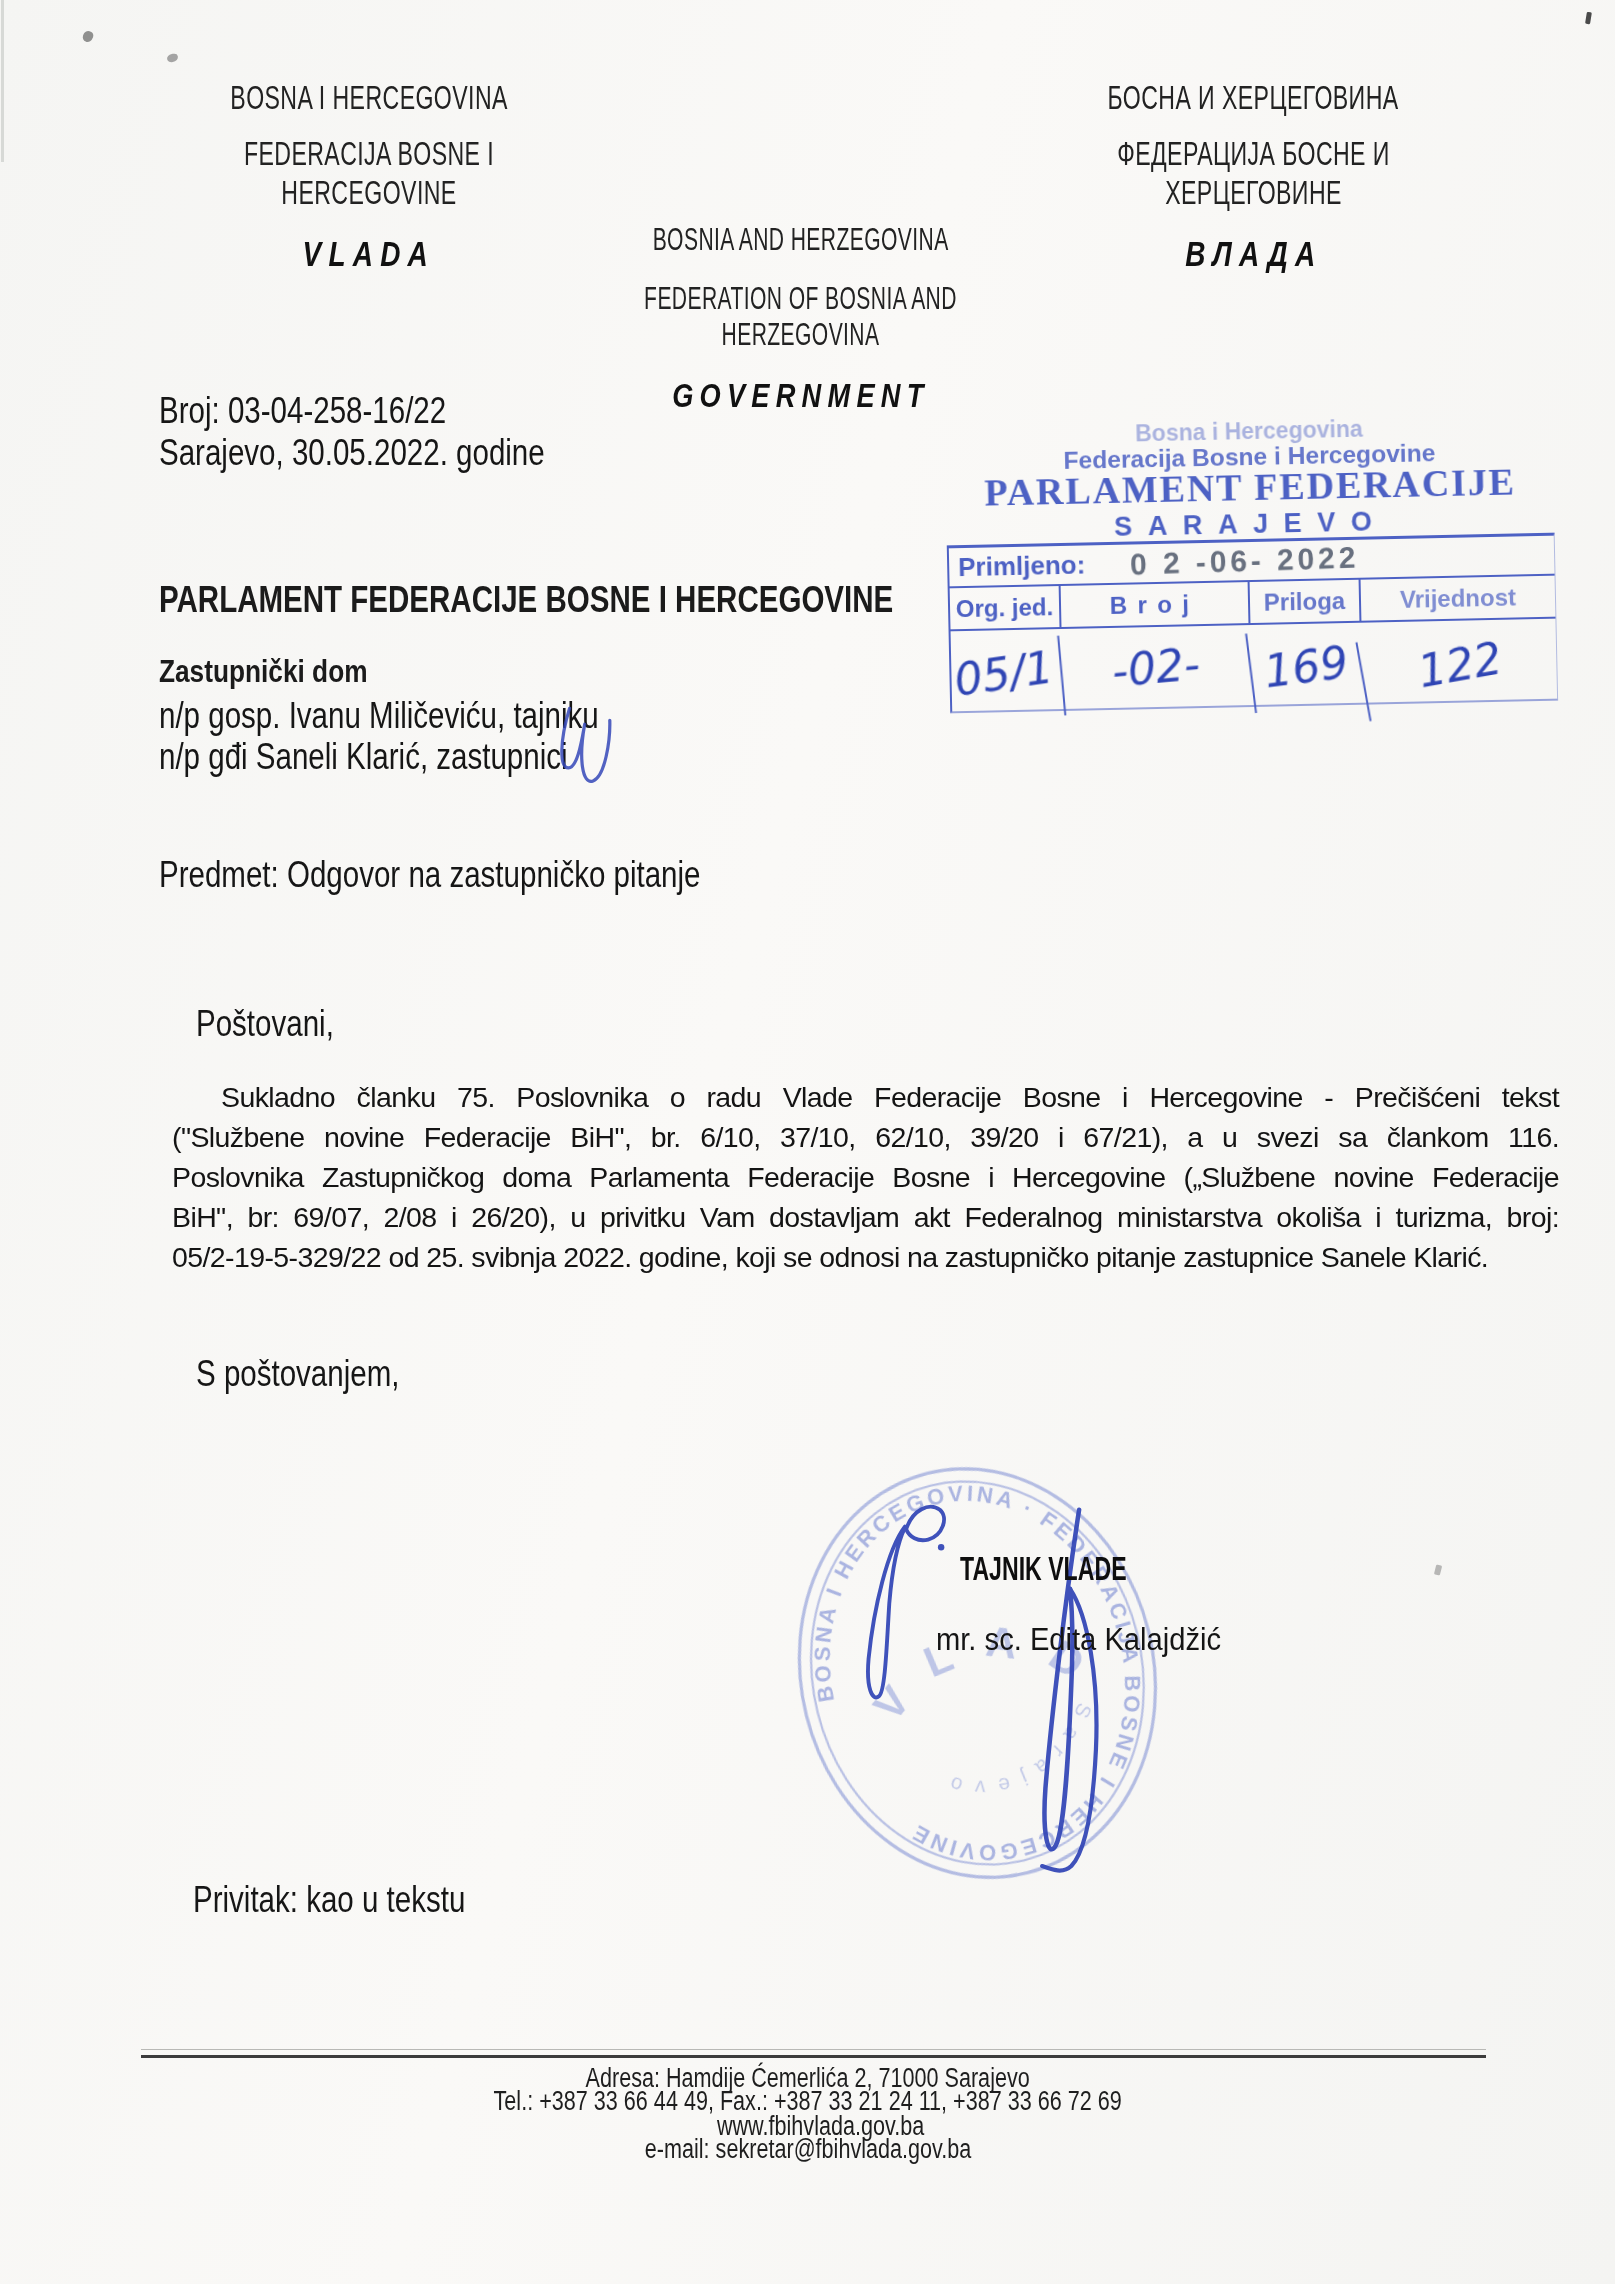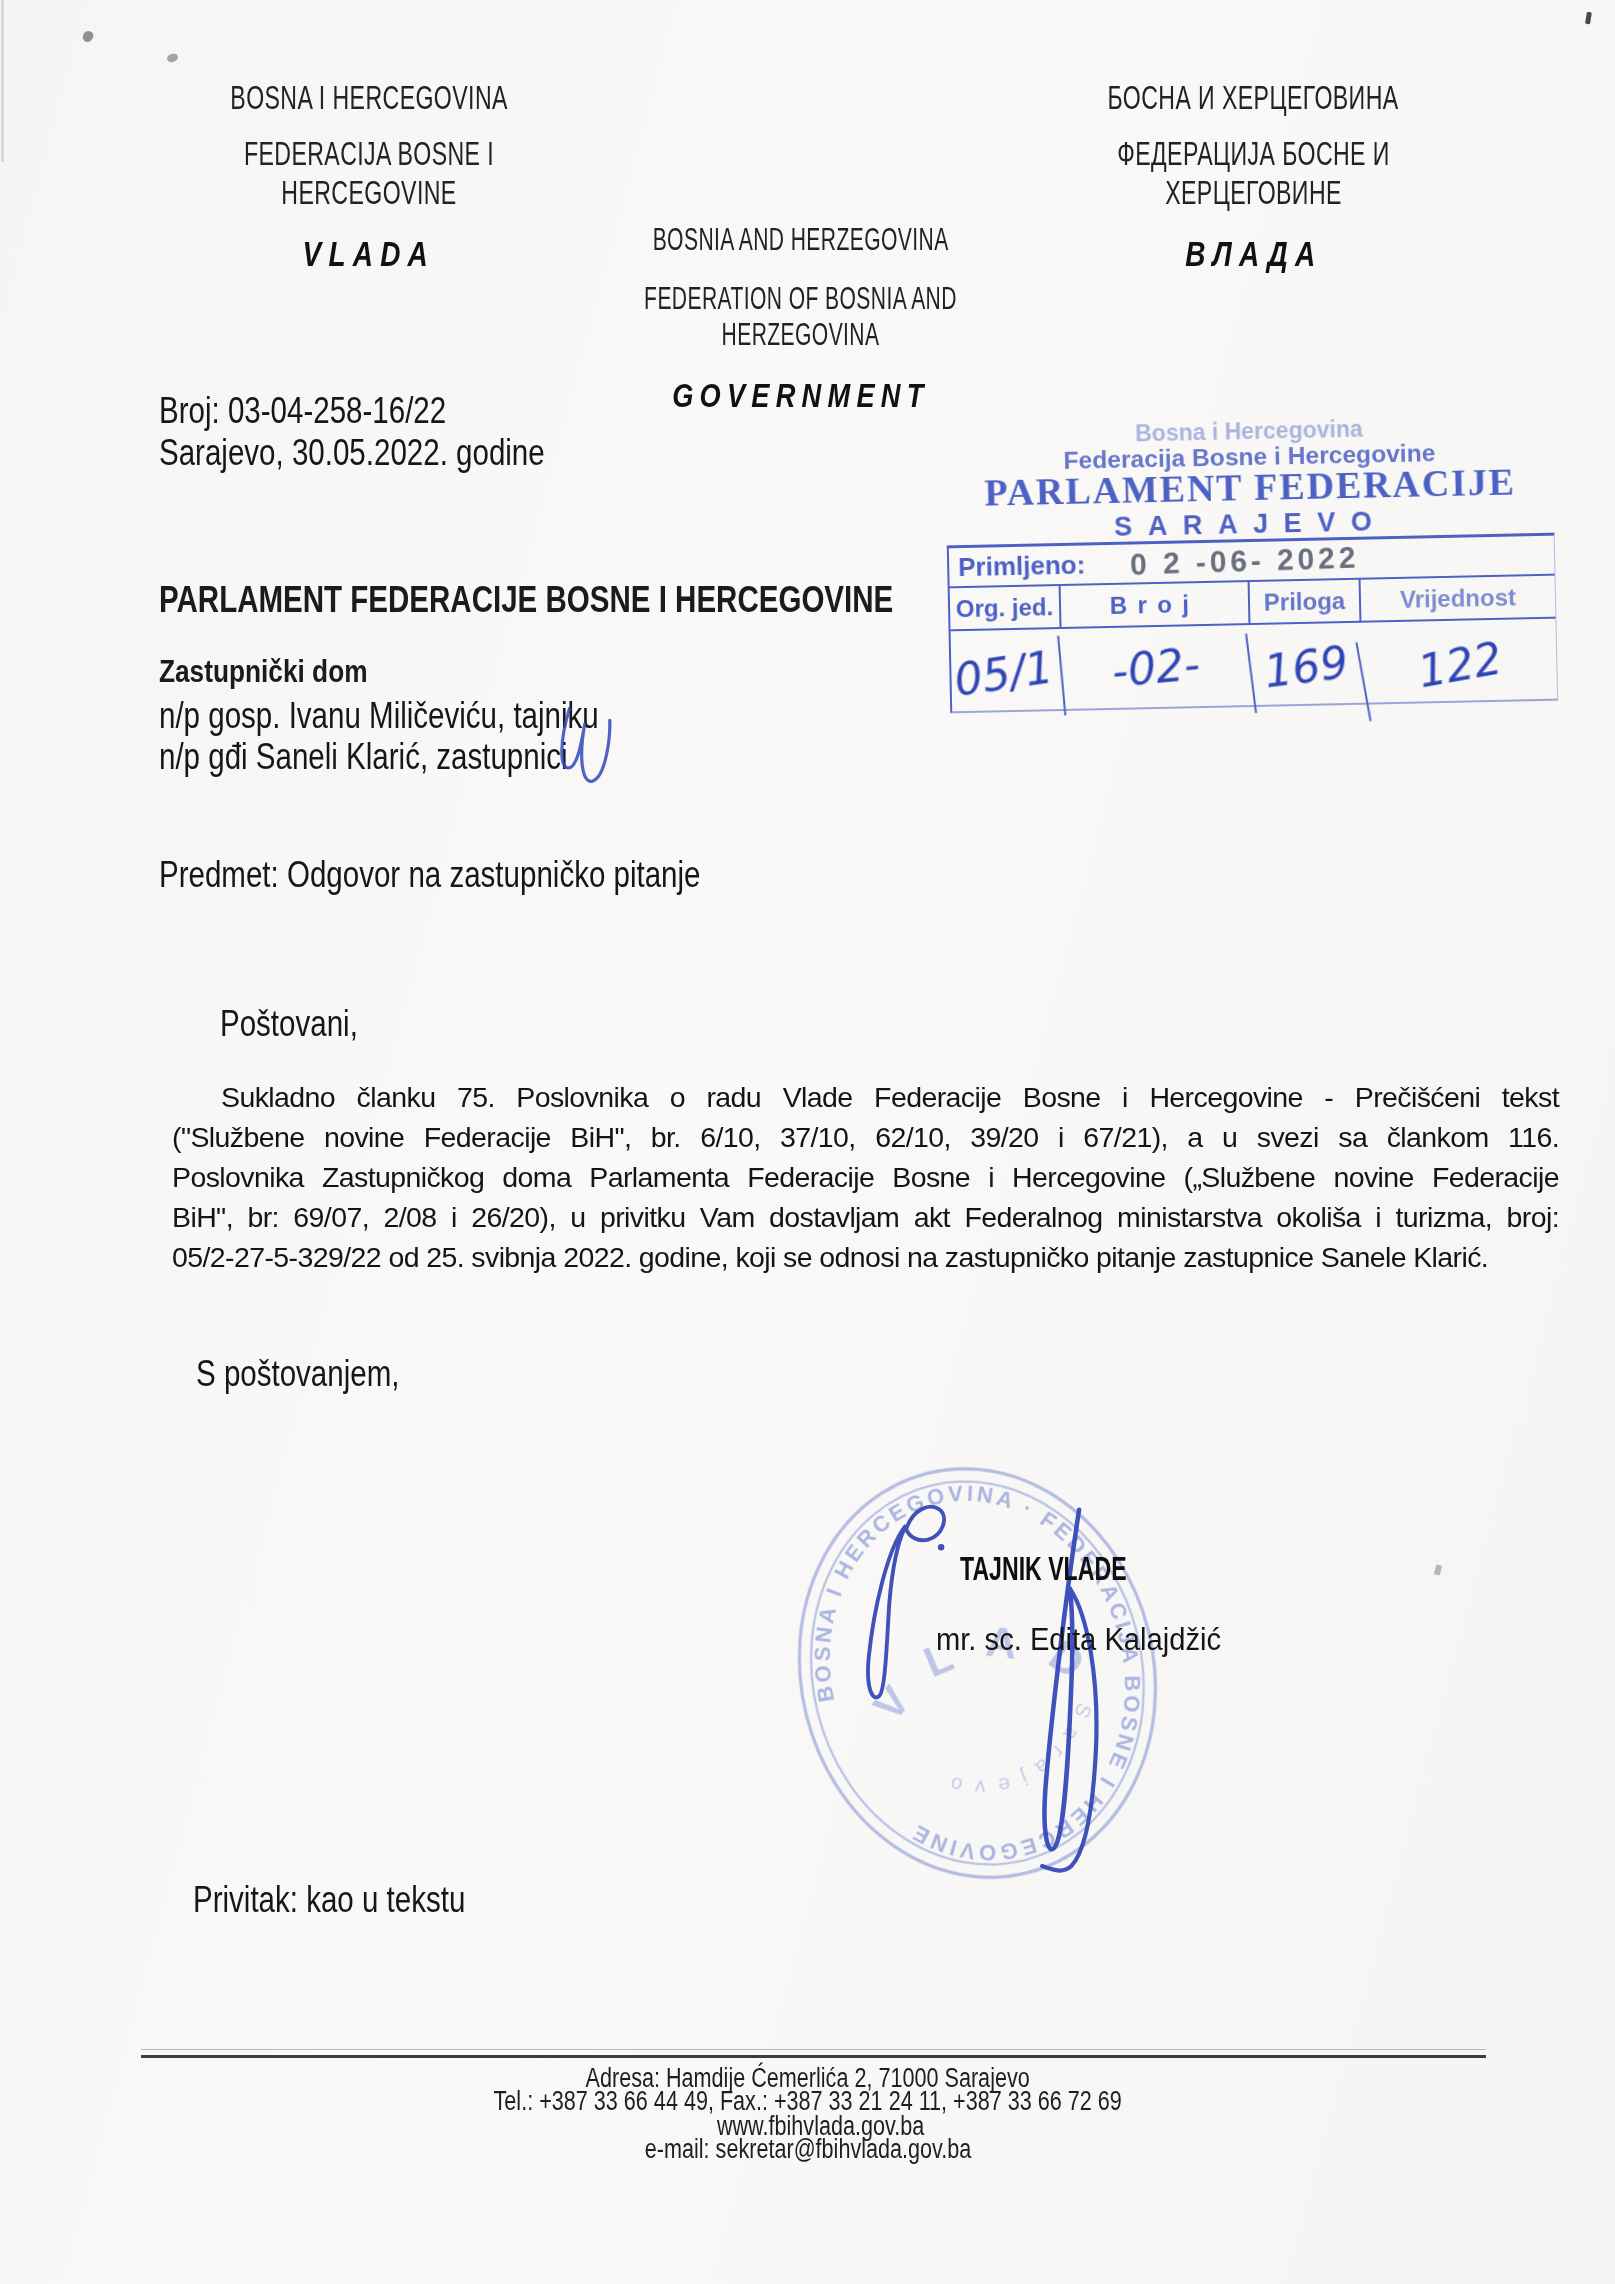--- a/index.html
+++ b/index.html
@@ -124,28 +124,28 @@
   <div class="abs" style="left:159px;top:653px;font-size:32px;font-weight:bold;"><span class="narrowL">Zastupnički dom</span></div>
   <div class="abs txt" style="left:159px;top:695px;"><span class="narrowL">n/p gosp. Ivanu Miličeviću, tajniku</span></div>
   <div class="abs txt" style="left:159px;top:736px;"><span class="narrowL">n/p gđi Saneli Klarić, zastupnici</span></div>
 
   <svg class="abs" style="left:555px;top:704px;transform:rotate(6deg);" width="71" height="91" viewBox="0 0 110 140">
     <path d="M 16,10 C 6,62 10,104 24,102 C 38,100 40,58 42,32 M 42,32 C 38,86 48,126 64,118 C 82,109 84,52 80,22" fill="none" stroke="#3548b8" stroke-width="5" stroke-linecap="round" opacity=".85"></path>
   </svg>
 
   <div class="abs txt" style="left:159px;top:854px;"><span class="narrowL">Predmet: Odgovor na zastupničko pitanje</span></div>
 
-  <div class="abs txt" style="left:196px;top:1003px;margin-left:24px;"><span class="narrowL">Poštovani,</span></div>
+  <div class="abs txt" style="left:196px;top:1003px;"><span class="narrowL">Poštovani,</span></div>
 
   <div class="abs" style="left:148px;top:1077px;">
     <div class="bodyline first">Sukladno članku 75. Poslovnika o radu Vlade Federacije Bosne i Hercegovine - Prečišćeni tekst</div>
     <div class="bodyline">("Službene novine Federacije BiH", br. 6/10, 37/10, 62/10, 39/20 i 67/21), a u svezi sa člankom 116.</div>
     <div class="bodyline">Poslovnika Zastupničkog doma Parlamenta Federacije Bosne i Hercegovine („Službene novine Federacije</div>
     <div class="bodyline">BiH", br: 69/07, 2/08 i 26/20), u privitku Vam dostavljam akt Federalnog ministarstva okoliša i turizma, broj:</div>
-    <div class="bodyline last">05/2-27-5-329/22 od 25. svibnja 2022. godine, koji se odnosi na zastupničko pitanje zastupnice Sanele Klarić.</div>
+    <div class="bodyline last">05/2-19-5-329/22 od 25. svibnja 2022. godine, koji se odnosi na zastupničko pitanje zastupnice Sanele Klarić.</div>
   </div>
 
   <div class="abs txt" style="left:196px;top:1353px;"><span class="narrowL">S poštovanjem,</span></div>
 
   <svg class="abs" style="left:713px;top:1445px;" width="648" height="583" viewBox="0 0 1000 900">
     <defs>
       <path id="ringPath" d="M -225,0 a 225,268 0 1 1 450,0 a 225,268 0 1 1 -450,0"></path>
       <path id="vladaArc" d="M -170,95 A 190,205 0 0 1 170,95"></path>
       <path id="cityArc" d="M 160,45 A 185,245 0 0 1 -160,45"></path>
     </defs>

